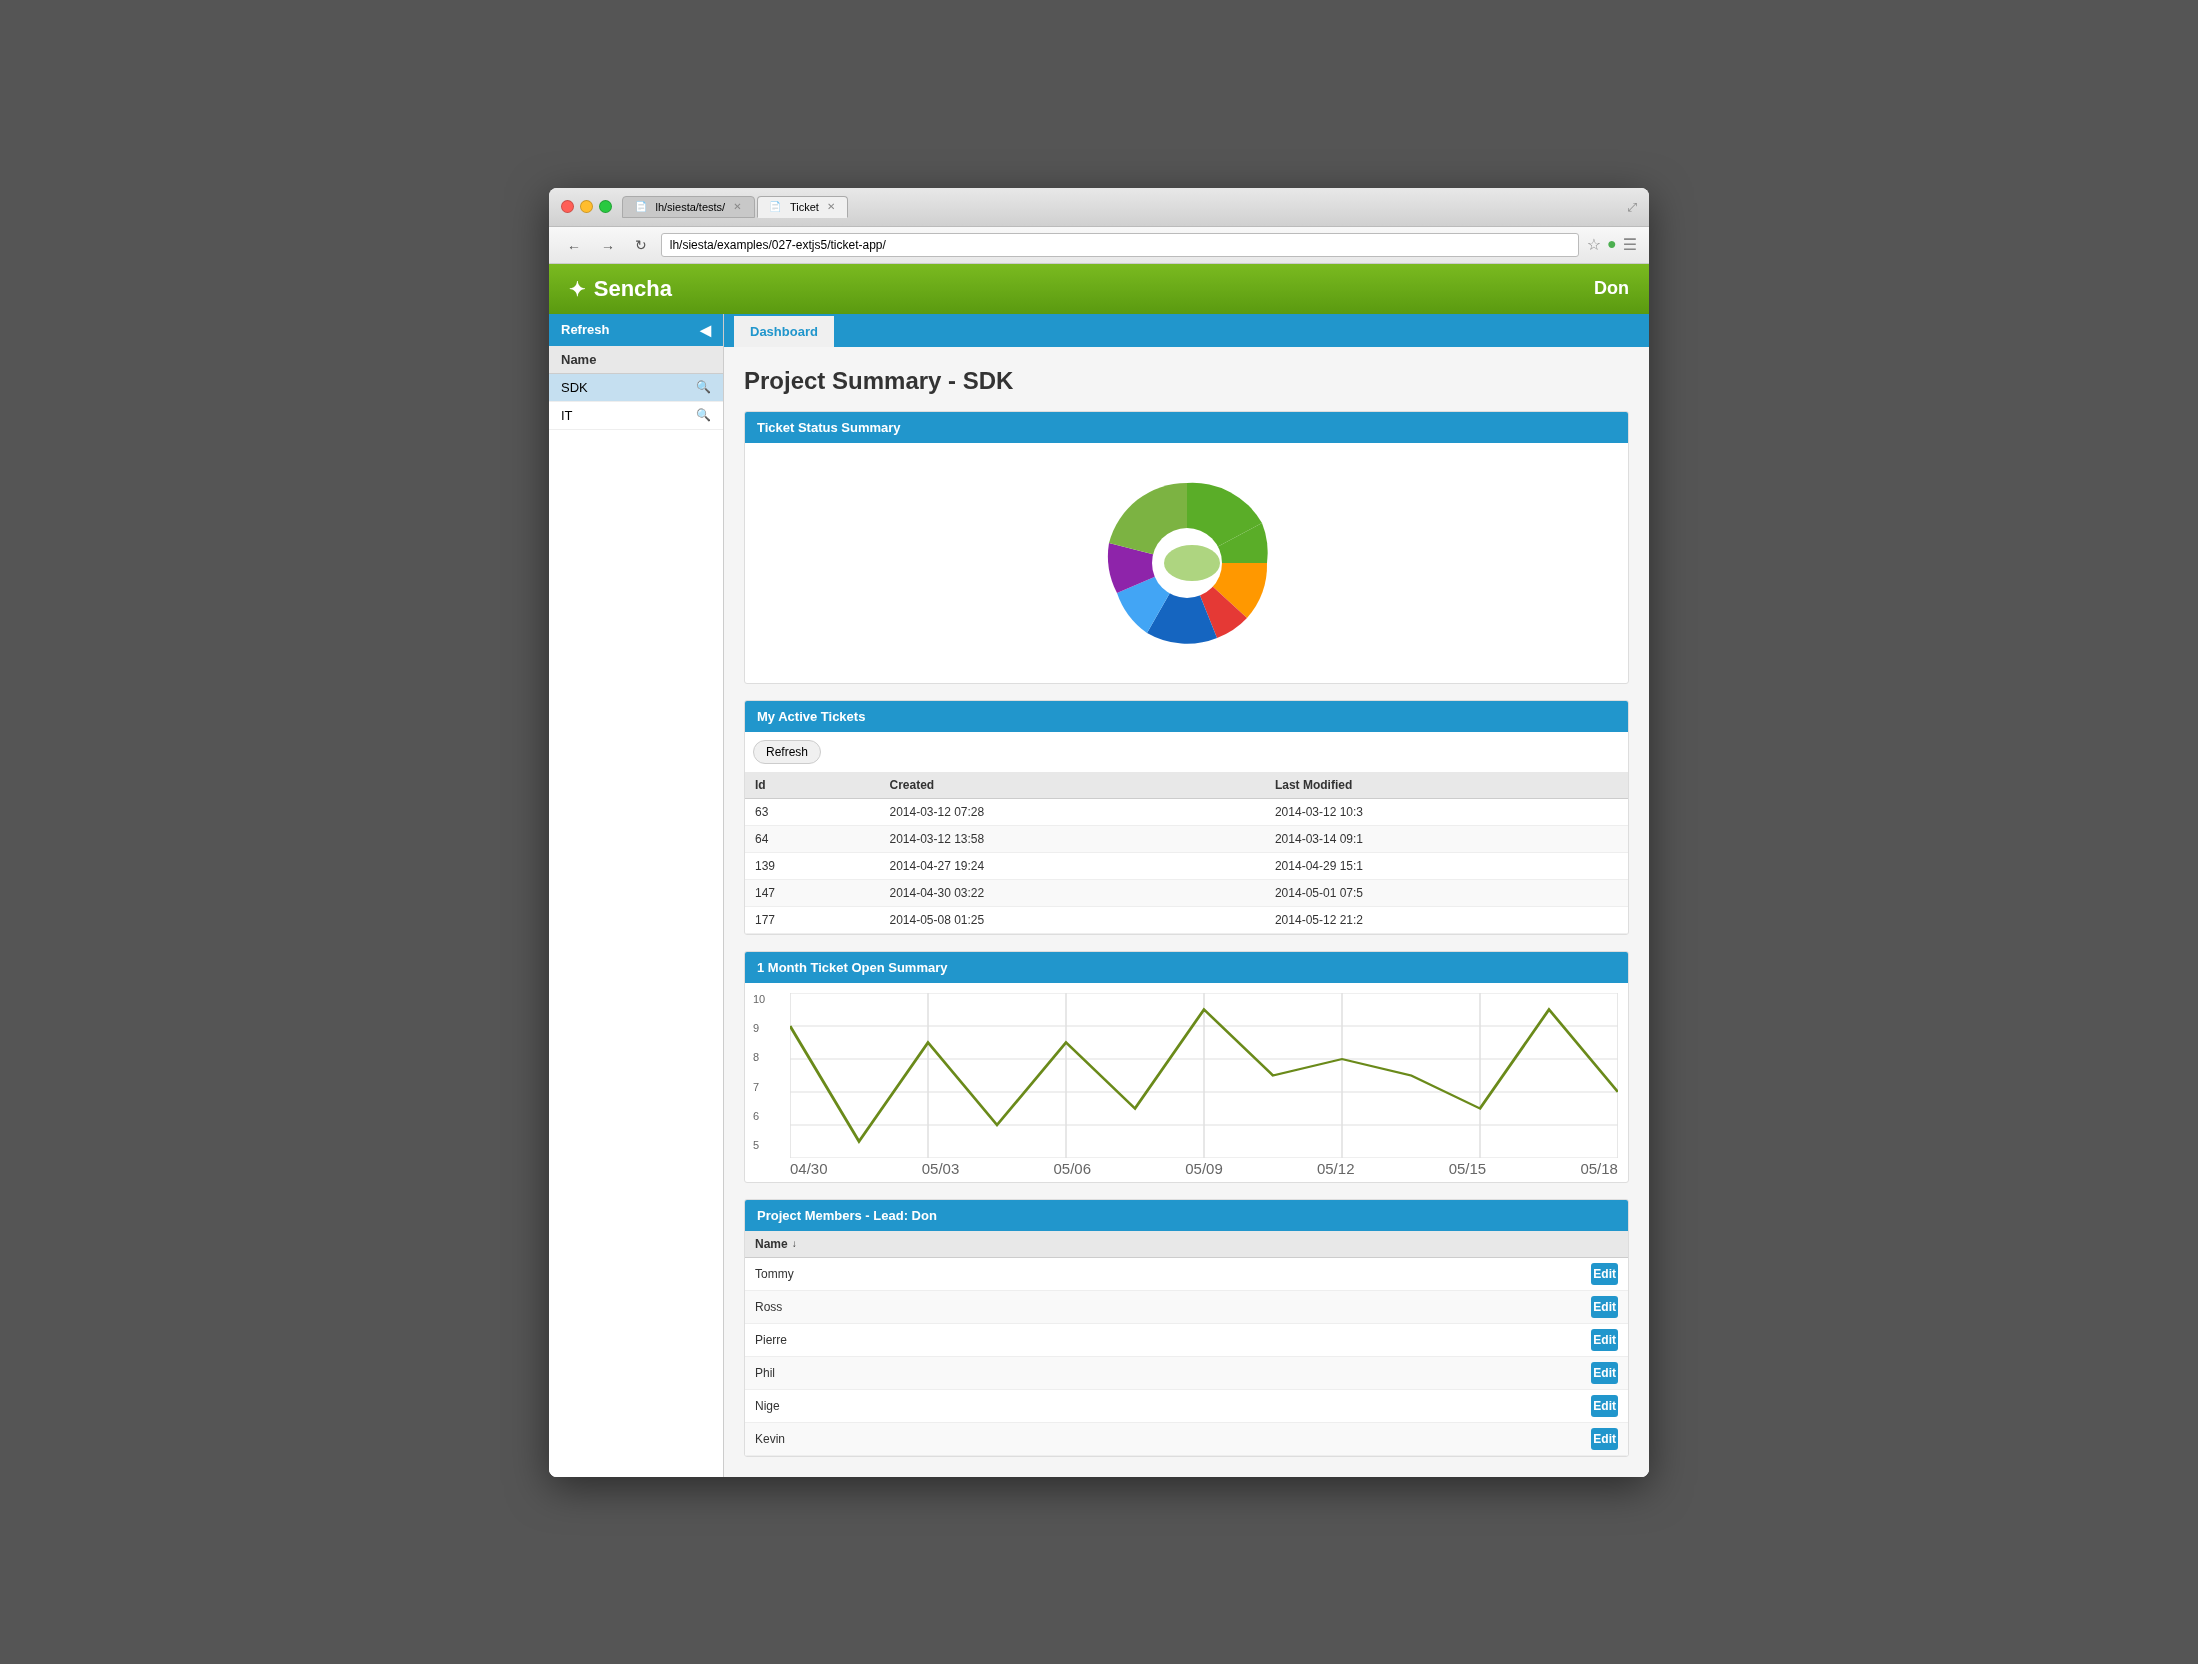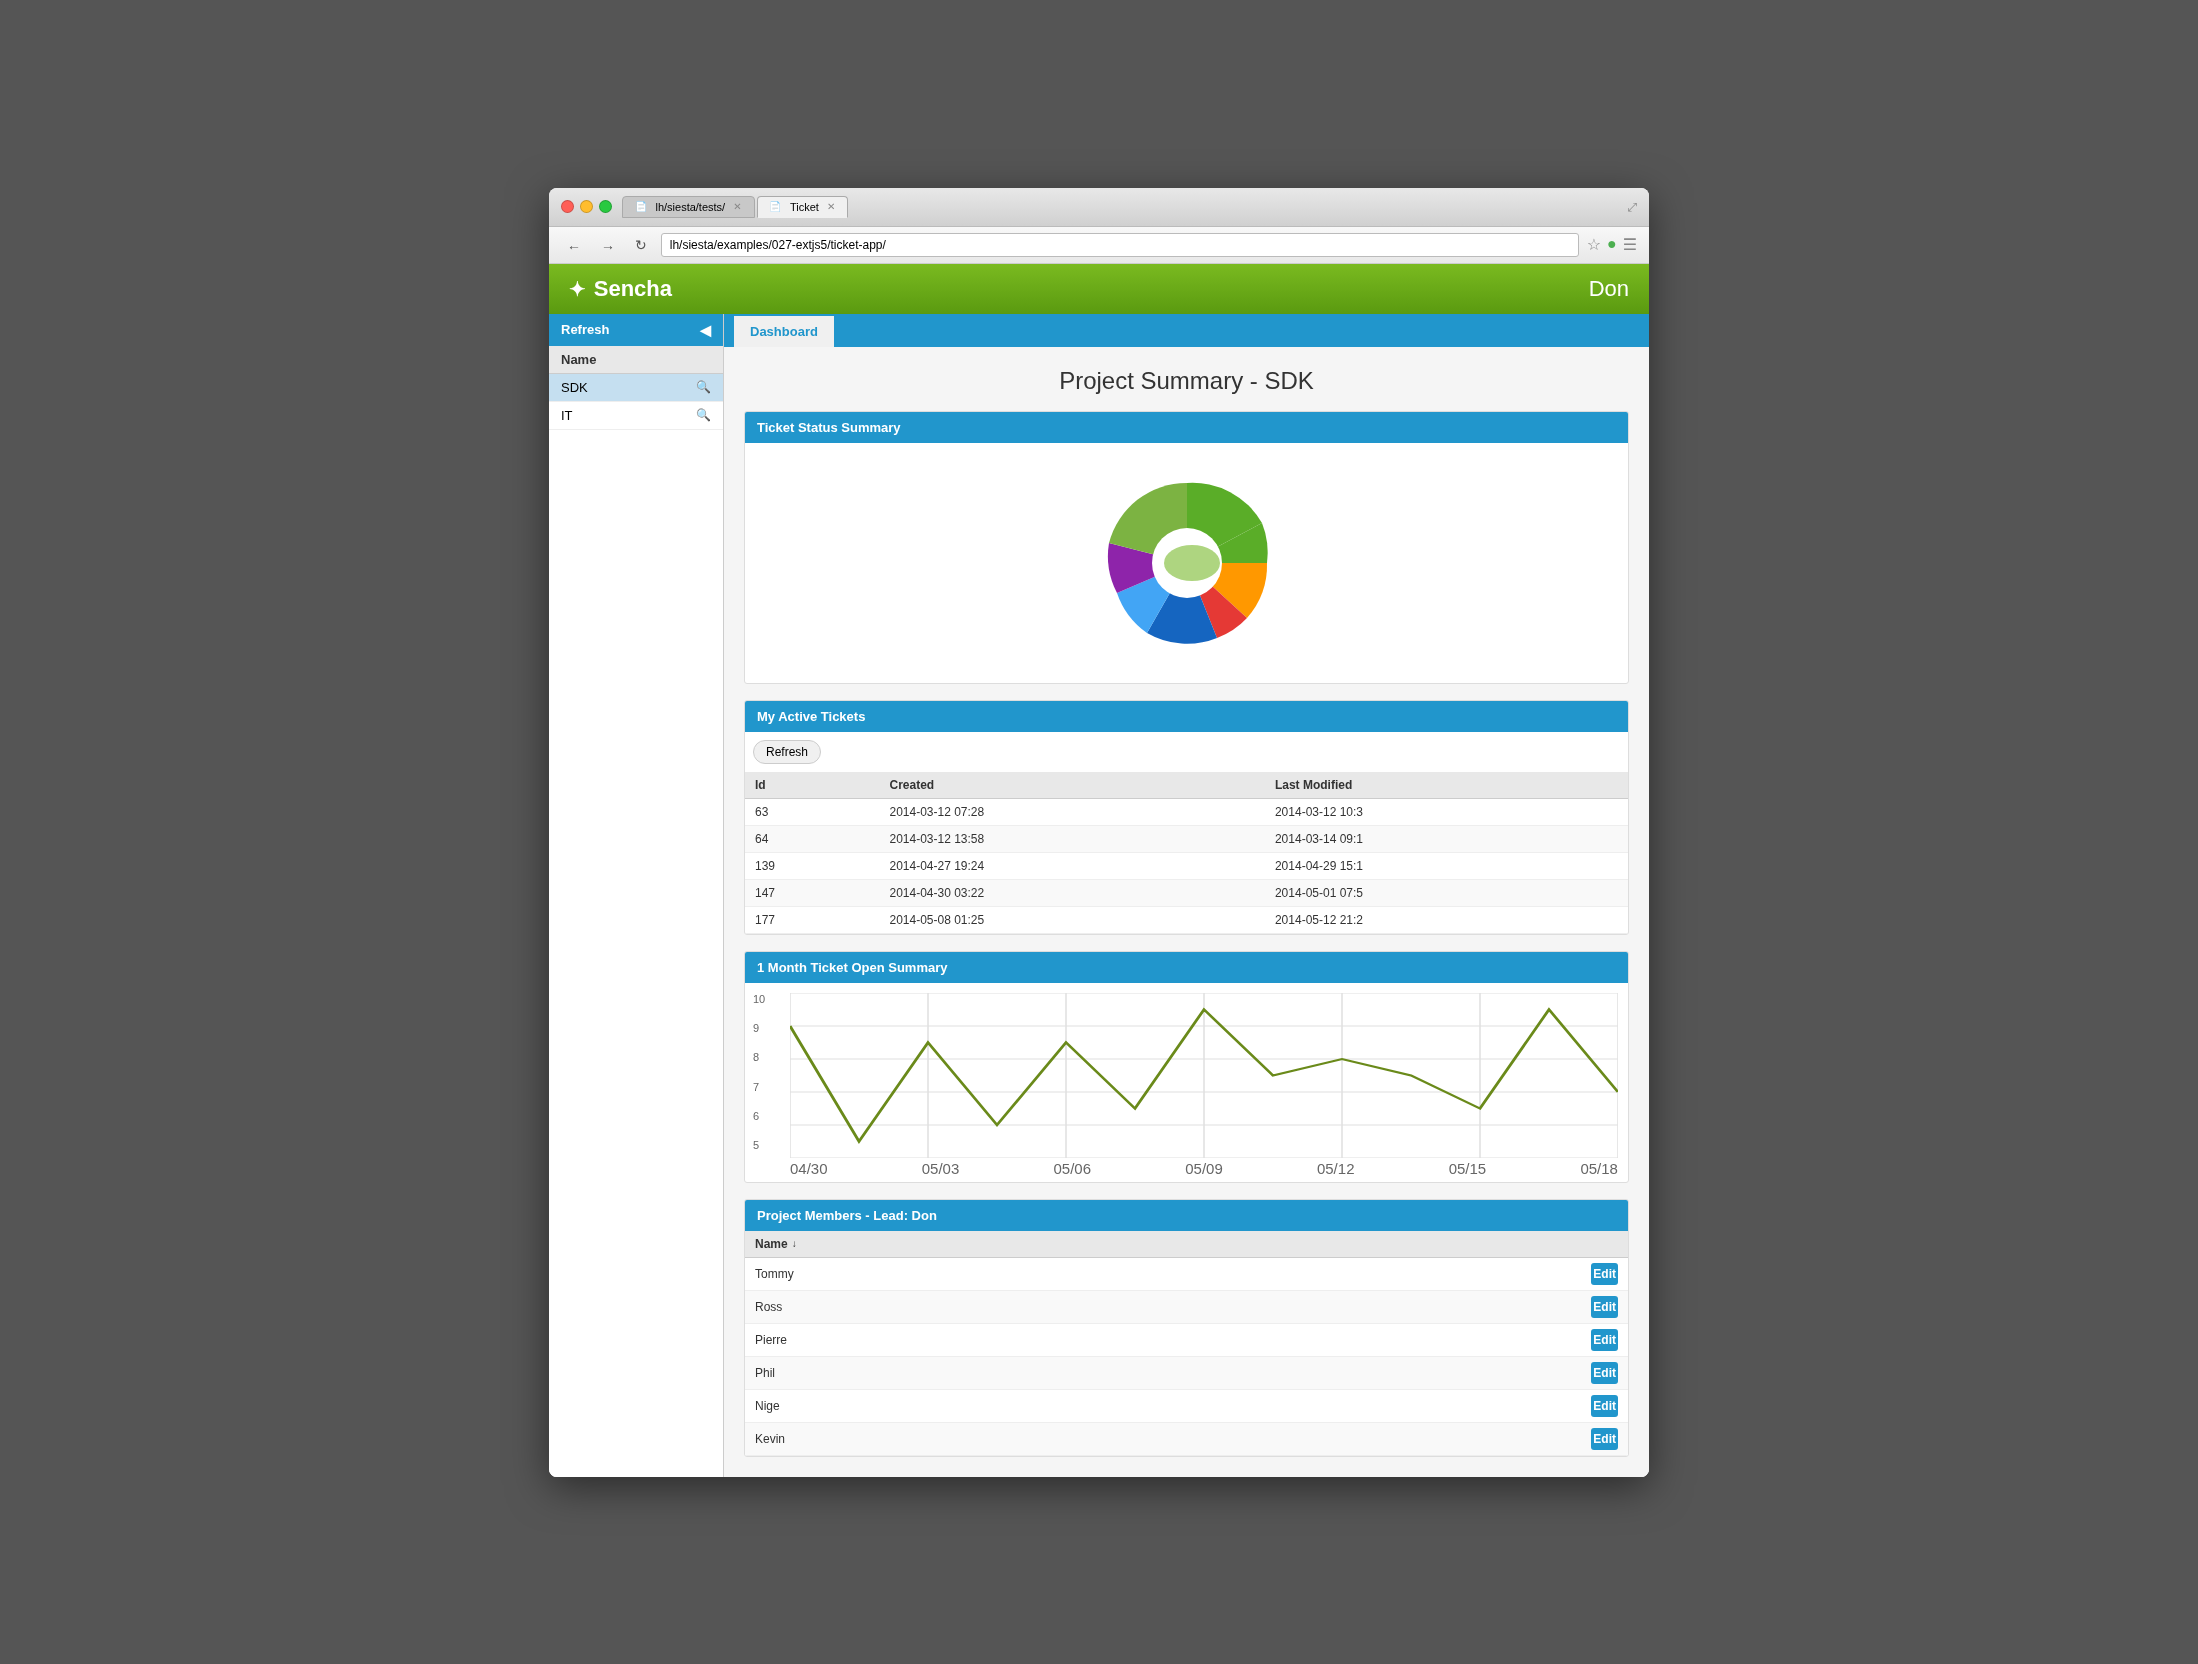--- a/index.html
+++ b/index.html
@@ -65,21 +65,21 @@
 
     
     .app-header {
       background: #6aaa1a;
       background: linear-gradient(to bottom, #7aba20, #5a9a10);
       padding: 12px 20px;
       display: flex; align-items: center; justify-content: space-between;
     }
     .app-logo { color: #fff; font-size: 22px; font-weight: bold; display: flex; align-items: center; gap: 8px; }
     .logo-icon { font-size: 20px; color: #fff; }
-    .app-user { color: #fff; font-size: 22px; font-weight: normal; margin-left: 30px; }
+    .app-user { color: #fff; font-size: 18px; font-weight: bold; margin-left: 30px; }
 
     
     .app-body { display: flex; min-height: 600px; background: #f0f0f0; }
 
     
     .sidebar {
       width: 175px;
       background: #fff;
       border-right: 1px solid #ccc;
       flex-shrink: 0;
@@ -132,22 +132,21 @@
     .main-content {
       flex: 1;
       padding: 20px;
       background: #f5f5f5;
       overflow-y: auto;
     }
     .page-title {
       font-size: 24px;
       color: #333;
       margin-bottom: 16px;
-      font-weight: normal;
-      text-align: center;
+      font-weight: bold;
     }
 
     
     .cards-grid { display: grid; grid-template-columns: 1fr; gap: 16px; }
 
     .card {
       background: #fff;
       border: 1px solid #ddd;
       border-radius: 3px;
       overflow: hidden;

